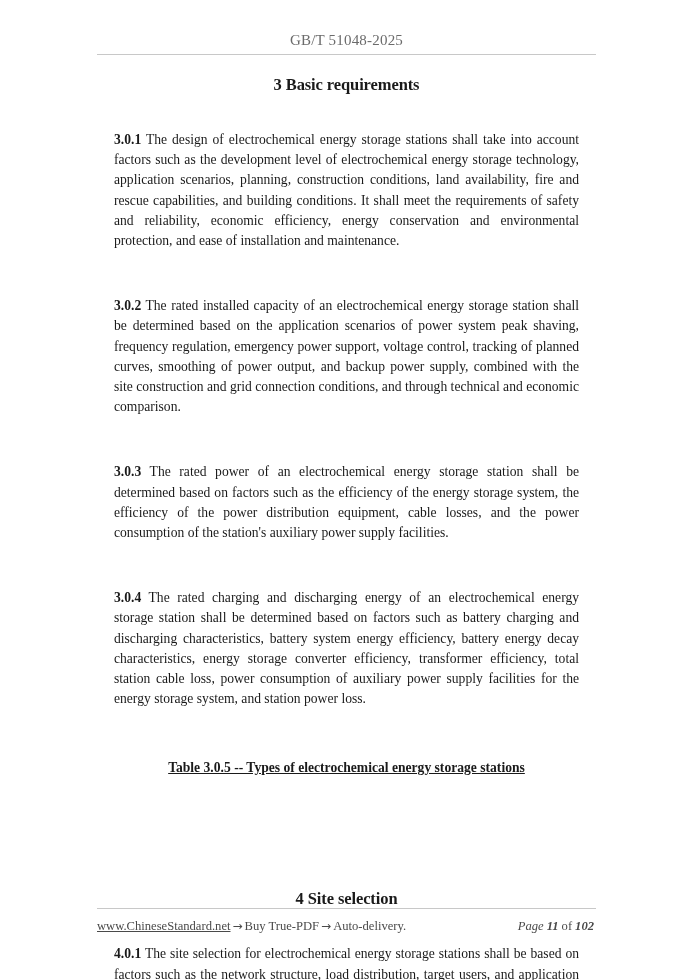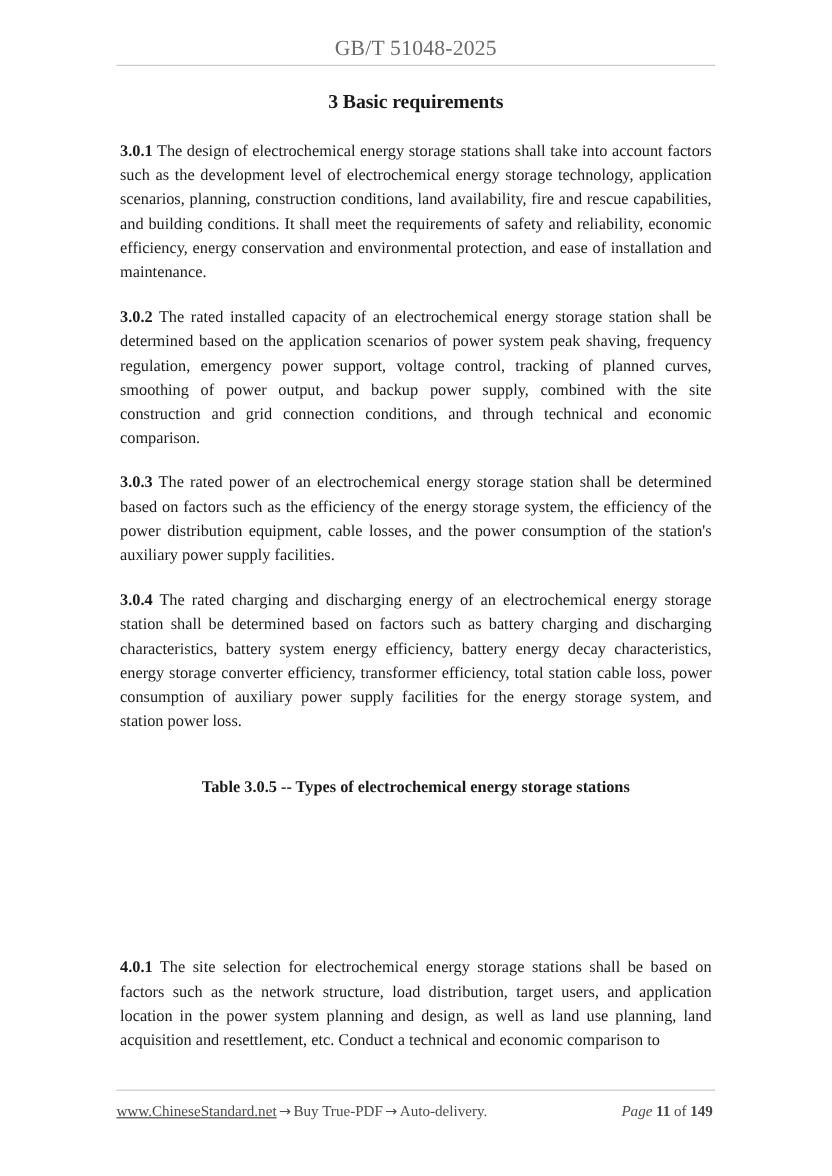--- a/index.html
+++ b/index.html
@@ -24,21 +24,21 @@
 
   
   .page-header {
     position: absolute;
     left: 97px;
     top: 32px;
     width: 499px;
   }
   .header-text {
     text-align: center;
-    font-size: 18px;
+    font-size: 15px;
     color: #6b6b6b;
     letter-spacing: 0.2px;
     line-height: 16px;
   }
   .header-rule {
     margin-top: 6px;
     border-top: 1px solid #c8c8c8;
     width: 100%;
     height: 0;
   }
@@ -59,38 +59,39 @@
     line-height: 22px;
     letter-spacing: -0.1px;
     text-align: center;
   }
   .heading-3 { margin-top: 6px; }
   .heading-4 { margin-top: 0; }
 
   p.para {
     font-size: 13.6px;
     line-height: 20.2px;
-    margin: 2px;
+    margin: 16px;
     text-align: justify;
     text-justify: inter-word;
     hyphens: none;
   }
   .para .clause {
     font-weight: bold;
   }
 
   .spacer-after-heading { height: 18px; }
   .para-gap { height: 13px; }
 
   .table-caption {
     font-size: 13.6px;
     font-weight: bold;
     text-align: center;
     line-height: 20px;
     margin: 0;
+    text-decoration: underline;
   }
   .caption-gap-top { height: 20px; }
 
   
   .table-placeholder {
     height: 86px;
   }
 
   .section4-gap { height: 24px; }
   .after-h4-gap { height: 18px; }
@@ -127,21 +128,21 @@
   .arrow-icon {
     display: inline-block;
     padding: 0 2px;
     font-family: "DejaVu Sans", sans-serif;
     font-size: 12px;
   }
   .footer-right {
     white-space: nowrap;
     padding-right: 2px;
   }
-  .footer-right b { font-weight: bold; }
+  .footer-right b { font-weight: bold; font-style: italic; }
   .pg-word { padding-right: 3px; font-style: italic; }
   .pg-of { padding: 0 3px; }
 </style>
 </head>
 <body>
 
 <div class="page">
 
   <div class="page-header">
     <div class="header-text">GB/T 51048-2025</div>
@@ -165,27 +166,28 @@
     <p class="para"><span class="clause">3.0.4</span> <span>The rated charging and discharging energy of an electrochemical energy storage station shall be determined based on factors such as battery charging and discharging characteristics, battery system energy efficiency, battery energy decay characteristics, energy storage converter efficiency, transformer efficiency, total station cable loss, power consumption of auxiliary power supply facilities for the energy storage system, and station power loss.</span></p>
     <div class="para-gap"></div>
 
 
     <div class="caption-gap-top"></div>
     <p class="table-caption">Table 3.0.5 -- Types of electrochemical energy storage stations</p>
 
     <div class="table-placeholder"></div>
 
     <div class="section4-gap"></div>
+    <h2 class="section-heading heading-4">4 Site selection</h2>
     <div class="after-h4-gap"></div>
 
     <p class="para"><span class="clause">4.0.1</span> <span>The site selection for electrochemical energy storage stations shall be based on factors such as the network structure, load distribution, target users, and application location in the power system planning and design, as well as land use planning, land acquisition and resettlement, etc. Conduct a technical and economic comparison to</span></p>
 
   </div>
 
   <div class="page-footer">
     <div class="footer-rule"></div>
     <div class="footer-row">
       <div class="footer-left"><a class="footer-link" href="#">www.ChineseStandard.net</a><span class="arrow-icon">→</span><span>Buy True-PDF</span><span class="arrow-icon">→</span><span>Auto-delivery.</span></div>
-      <div class="footer-right"><span class="pg-word">Page</span><b>11</b><span class="pg-of">of</span><b>149</b></div>
+      <div class="footer-right"><span class="pg-word">Page</span><b>11</b><span class="pg-of">of</span><b>102</b></div>
     </div>
   </div>
 
 </div>
 
 </body></html>

